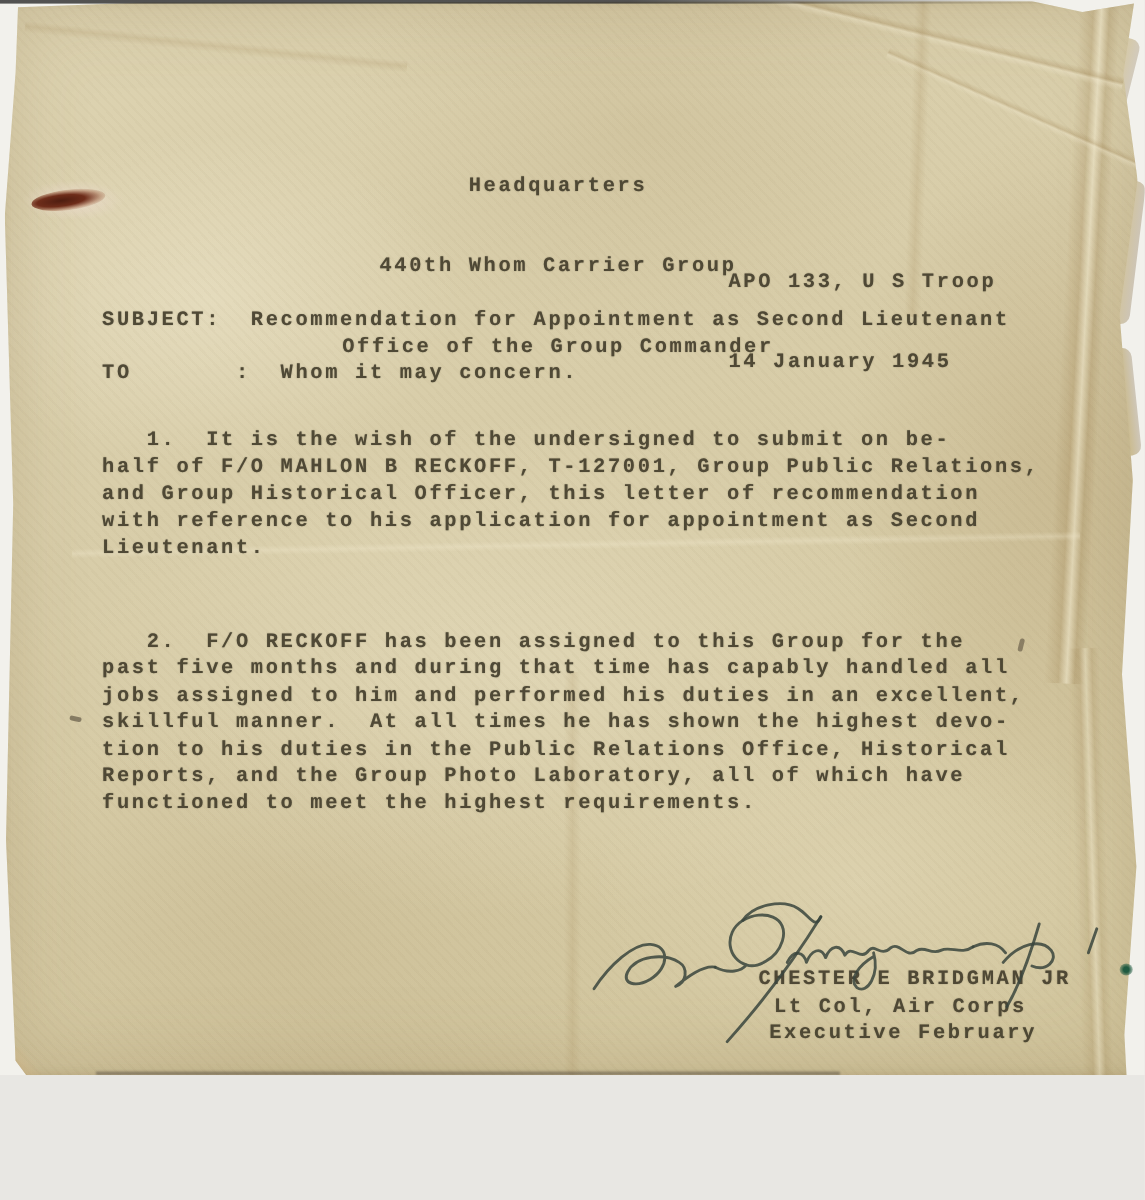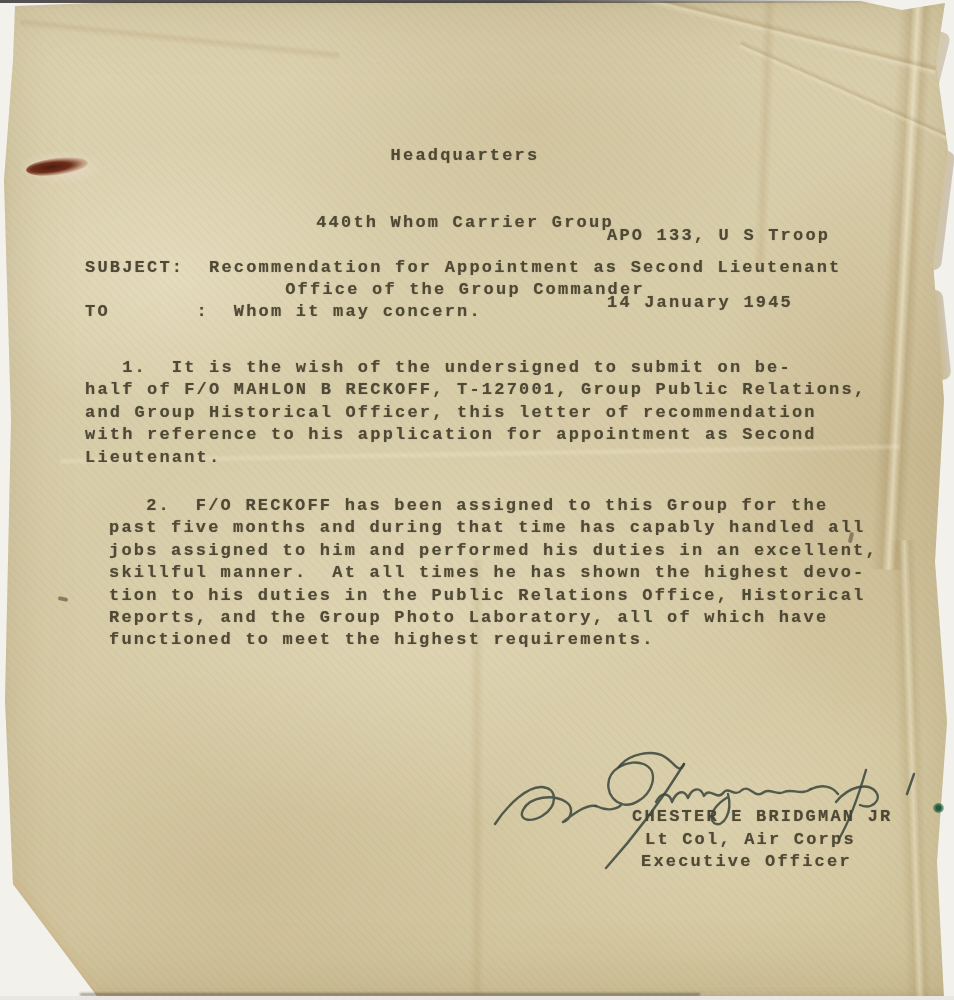--- a/index.html
+++ b/index.html
@@ -1,17 +1,17 @@
 <!DOCTYPE html>
 <html><head>
 <meta charset="utf-8">
 <style>
   html,body { margin:0; padding:0; background:#e8e7e3; }
   .scan {
-    position:relative; width:954px; height:996px; overflow:hidden;
+    position:relative; width:954px; height:896px; overflow:hidden;
     background:#f2f1ec;
     font-family:"Liberation Mono","DejaVu Sans Mono",monospace;
   }
   .paper {
     position:absolute; inset:0;
     background:
       repeating-linear-gradient(47deg, rgba(120,100,60,.035) 0 2px, rgba(0,0,0,0) 2px 6px),
       radial-gradient(ellipse 300px 200px at 18% 28%, rgba(246,239,216,.38), rgba(0,0,0,0) 70%),
       radial-gradient(ellipse 360px 260px at 56% 12%, rgba(150,125,75,.13), rgba(0,0,0,0) 70%),
       radial-gradient(ellipse 260px 430px at 93% 45%, rgba(150,120,70,.20), rgba(0,0,0,0) 70%),
@@ -83,32 +83,32 @@
   <div class="typed" style="left:85px; top:257px;">SUBJECT:  Recommendation for Appointment as Second Lieutenant</div>
 
   <div class="typed" style="left:85px; top:301px;">TO       :  Whom it may concern.</div>
 
   <div class="typed" style="left:85px; top:357px;">   1.  It is the wish of the undersigned to submit on be-
 half of F/O MAHLON B RECKOFF, T-127001, Group Public Relations,
 and Group Historical Officer, this letter of recommendation
 with reference to his application for appointment as Second
 Lieutenant.</div>
 
-  <div class="typed" style="left:85px; top:495px;margin-left:24px;">   2.  F/O RECKOFF has been assigned to this Group for the
+  <div class="typed" style="left:85px; top:525px;">   2.  F/O RECKOFF has been assigned to this Group for the
 past five months and during that time has capably handled all
 jobs assigned to him and performed his duties in an excellent,
 skillful manner.  At all times he has shown the highest devo-
 tion to his duties in the Public Relations Office, Historical
 Reports, and the Group Photo Laboratory, all of which have
 functioned to meet the highest requirements.</div>
 
 
   <div class="typed" style="left:632px; top:806px;">CHESTER E BRIDGMAN JR</div>
   <div class="typed" style="left:645px; top:829px;">Lt Col, Air Corps</div>
-  <div class="typed" style="left:641px; top:851px;">Executive Officer</div>
+  <div class="typed" style="left:641px; top:851px;">Executive February</div>
 
   <svg class="sig" viewBox="0 0 470 135" role="img" aria-label="Chester C Bridgman Jr">
     <path d="M25,82 C38,62 58,44 72,45 C88,46 88,64 72,74 C60,81 48,78 53,68 C60,54 84,52 96,60 C104,65 102,77 93,80 C102,73 116,62 126,64"></path>
     <path d="M126,64 C138,70 148,67 152,62 C137,58 132,36 149,25 C166,15 188,22 182,42 C177,58 160,65 152,62"></path>
     <path d="M149,25 C158,12 182,7 195,15 C205,21 209,33 214,22"></path>
     <path d="M214,22 C198,48 170,88 136,126"></path>
     <path d="M186,60 C192,48 200,52 202,60 C206,50 214,46 218,56 C222,46 230,44 234,54 C240,44 247,60 254,50 C259,44 264,56 272,48 C280,42 285,58 294,50 C301,46 306,54 314,50 C322,46 331,54 341,47"></path>
     <path d="M258,52 C263,70 253,87 244,81 C237,74 246,62 258,55"></path>
     <path d="M341,47 C352,42 362,44 368,52"></path>
     <path d="M396,28 C389,52 380,78 369,97"></path>

